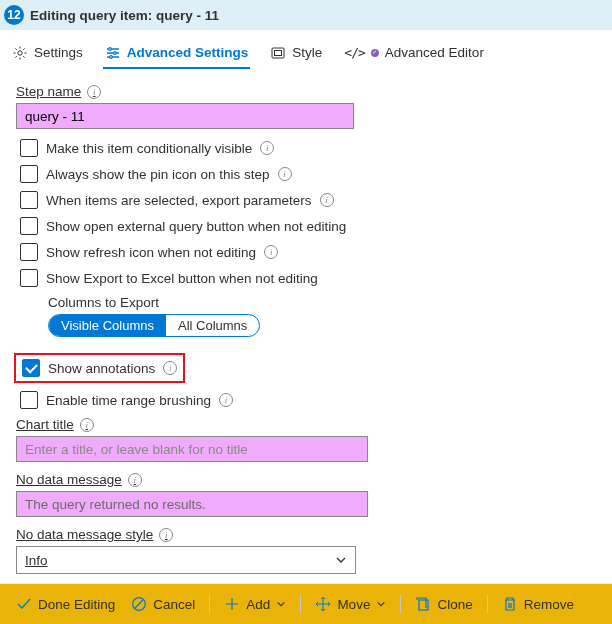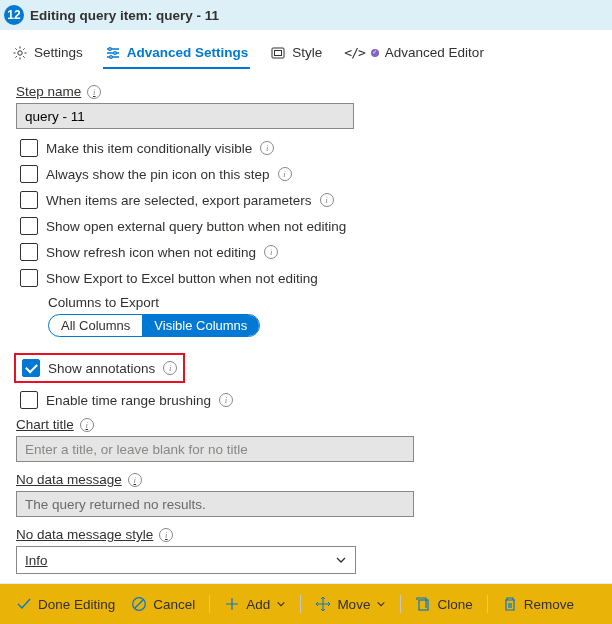--- a/index.html
+++ b/index.html
@@ -79,24 +79,24 @@
       align-items: center;
       gap: 6px;
       margin-bottom: 4px;
     }
     .text-input {
       width: 338px;
       height: 26px;
       padding: 3px 8px;
       border: 1px solid #8a8886;
       font-size: 13.5px;
-      background: #e5e5e5;
+      background: #f0abfc;
     }
     .text-input-wide {
-      width: 398px;
+      width: 352px;
     }
     .checkbox-row {
       display: flex;
       align-items: center;
       gap: 8px;
       margin-bottom: 8px;
       margin-left: 4px;
     }
     .checkbox {
       width: 18px;
@@ -303,22 +303,22 @@
     <span>Show refresh icon when not editing</span>
     <span class="info-icon">i</span>
   </div>
   <div class="checkbox-row">
     <div class="checkbox"></div>
     <span>Show Export to Excel button when not editing</span>
   </div>
 
   <div class="section-label">Columns to Export</div>
   <div class="pill-group">
+    <div class="pill active">Visible Columns</div>
     <div class="pill">All Columns</div>
-    <div class="pill active">Visible Columns</div>
   </div>
 
   <div class="highlight-box">
     <div class="checkbox-row">
       <div class="checkbox checked"></div>
       <span>Show annotations</span>
       <span class="info-icon">i</span>
     </div>
   </div>
 

